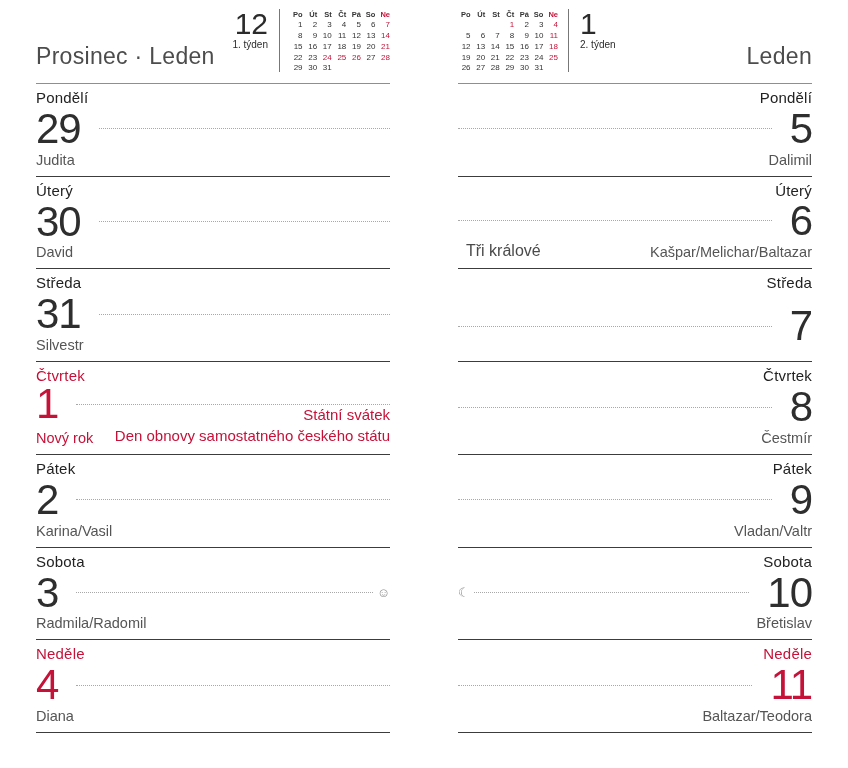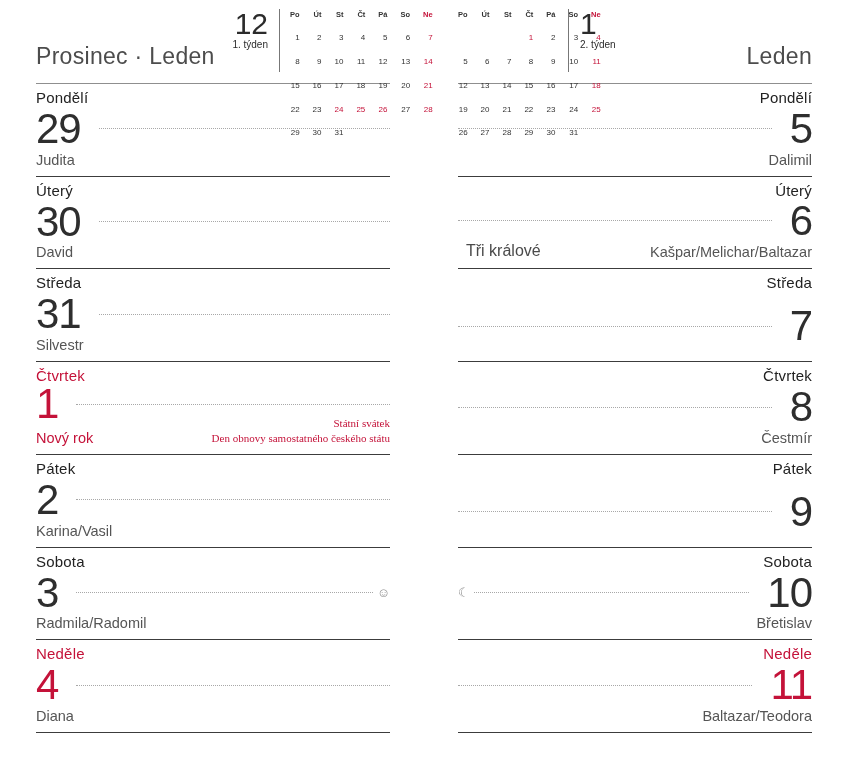--- a/index.html
+++ b/index.html
@@ -16,21 +16,21 @@
   .hdr-title { flex: 1; align-self: flex-end; padding-bottom: 13px; font-size: 23px; font-weight: 300;
     color: #4c4c4c; letter-spacing: 0.3px; white-space: nowrap; }
   .page--right .hdr-title { text-align: right; }
   .week-block { align-self: flex-start; margin-top: 9px; }
   .page--left .week-block { text-align: right; margin-right: 11px; }
   .page--right .week-block { text-align: left; margin-left: 11px; }
   .week-number { font-size: 30px; font-weight: 300; line-height: 1; color: #2b2b2b; }
   .week-label { font-size: 10px; color: #2b2b2b; margin-top: 0; }
   .vdivider { width: 1px; background: #777; height: 63px; margin-top: 9px; }
   .mini-cal { display: grid; grid-template-columns: repeat(7, 1fr); column-gap: 2px; row-gap: 0;
-    width: 100px; margin-top: 10px; align-content: start; gap: 13px; }
+    width: 100px; margin-top: 10px; align-content: start; }
   .page--left .mini-cal { margin-left: 10px; }
   .page--right .mini-cal { margin-right: 10px; }
   .mc-cell { font-size: 8px; line-height: 1.35; text-align: right; color: #333; }
   .mc-head { font-weight: 700; font-size: 7.5px; }
   .red { color: var(--red) !important; }
 
   
   .rows { height: 649px; display: flex; flex-direction: column; }
   .day-row { flex: 1; display: flex; flex-direction: column; border-bottom: 1.5px solid var(--rule-dark); overflow: hidden; }
   .day-label { font-size: 15px; font-weight: 400; color: #222; margin-top: 5px; letter-spacing: 0.2px; }
@@ -40,21 +40,21 @@
   .day-number { font-size: 42px; font-weight: 300; line-height: 0.95; color: var(--ink); letter-spacing: -1px; }
   .page--left .day-number { margin-right: 18px; }
   .page--right .day-number { margin-left: 18px; }
   .dotted { flex: 1; height: 0; border-top: 1px dotted #a8a8a8; }
   .moon-icon { font-size: 13px; color: #8a8a8a; line-height: 1; }
   .page--left .moon-icon { margin-left: 4px; }
   .page--right .moon-icon { margin-right: 4px; }
   .day-foot { display: flex; justify-content: space-between; align-items: flex-end; min-height: 22px;
     padding-bottom: 8px; font-size: 14.5px; color: var(--gray-text); }
   .foot-note-left { font-size: 16px; color: #4a4a4a; align-self: flex-end; margin-left: 8px; }
-  .foot-notes-right { font-size: 11px; line-height: 1.35; text-align: right; color: var(--red); font-family: Liberation Serif, serif; }
+  .foot-notes-right { font-size: 15px; line-height: 1.35; text-align: right; color: var(--red); }
 </style>
 </head>
 <body>
 
 <div class="spread">
 
   <div class="page page--left">
     <div class="hdr">
       <div class="hdr-title">Prosinec · Leden</div>
       <div class="week-block">
@@ -285,20 +285,24 @@
             <span class="foot-note-left"></span>
             <span class="day-name">Čestmír</span>
           </div>
         </div>
         <div class="day-row">
           <div class="day-label">Pátek</div>
           <div class="day-mid">
             <span class="day-number">9</span>
             <span class="dotted"></span>
           </div>
+          <div class="day-foot">
+            <span class="foot-note-left"></span>
+            <span class="day-name">Vladan/Valtr</span>
+          </div>
         </div>
         <div class="day-row">
           <div class="day-label">Sobota</div>
           <div class="day-mid">
             <span class="day-number">10</span>
             <span class="dotted"></span>
             <span class="moon-icon">☾</span>
           </div>
           <div class="day-foot">
             <span class="foot-note-left"></span>

